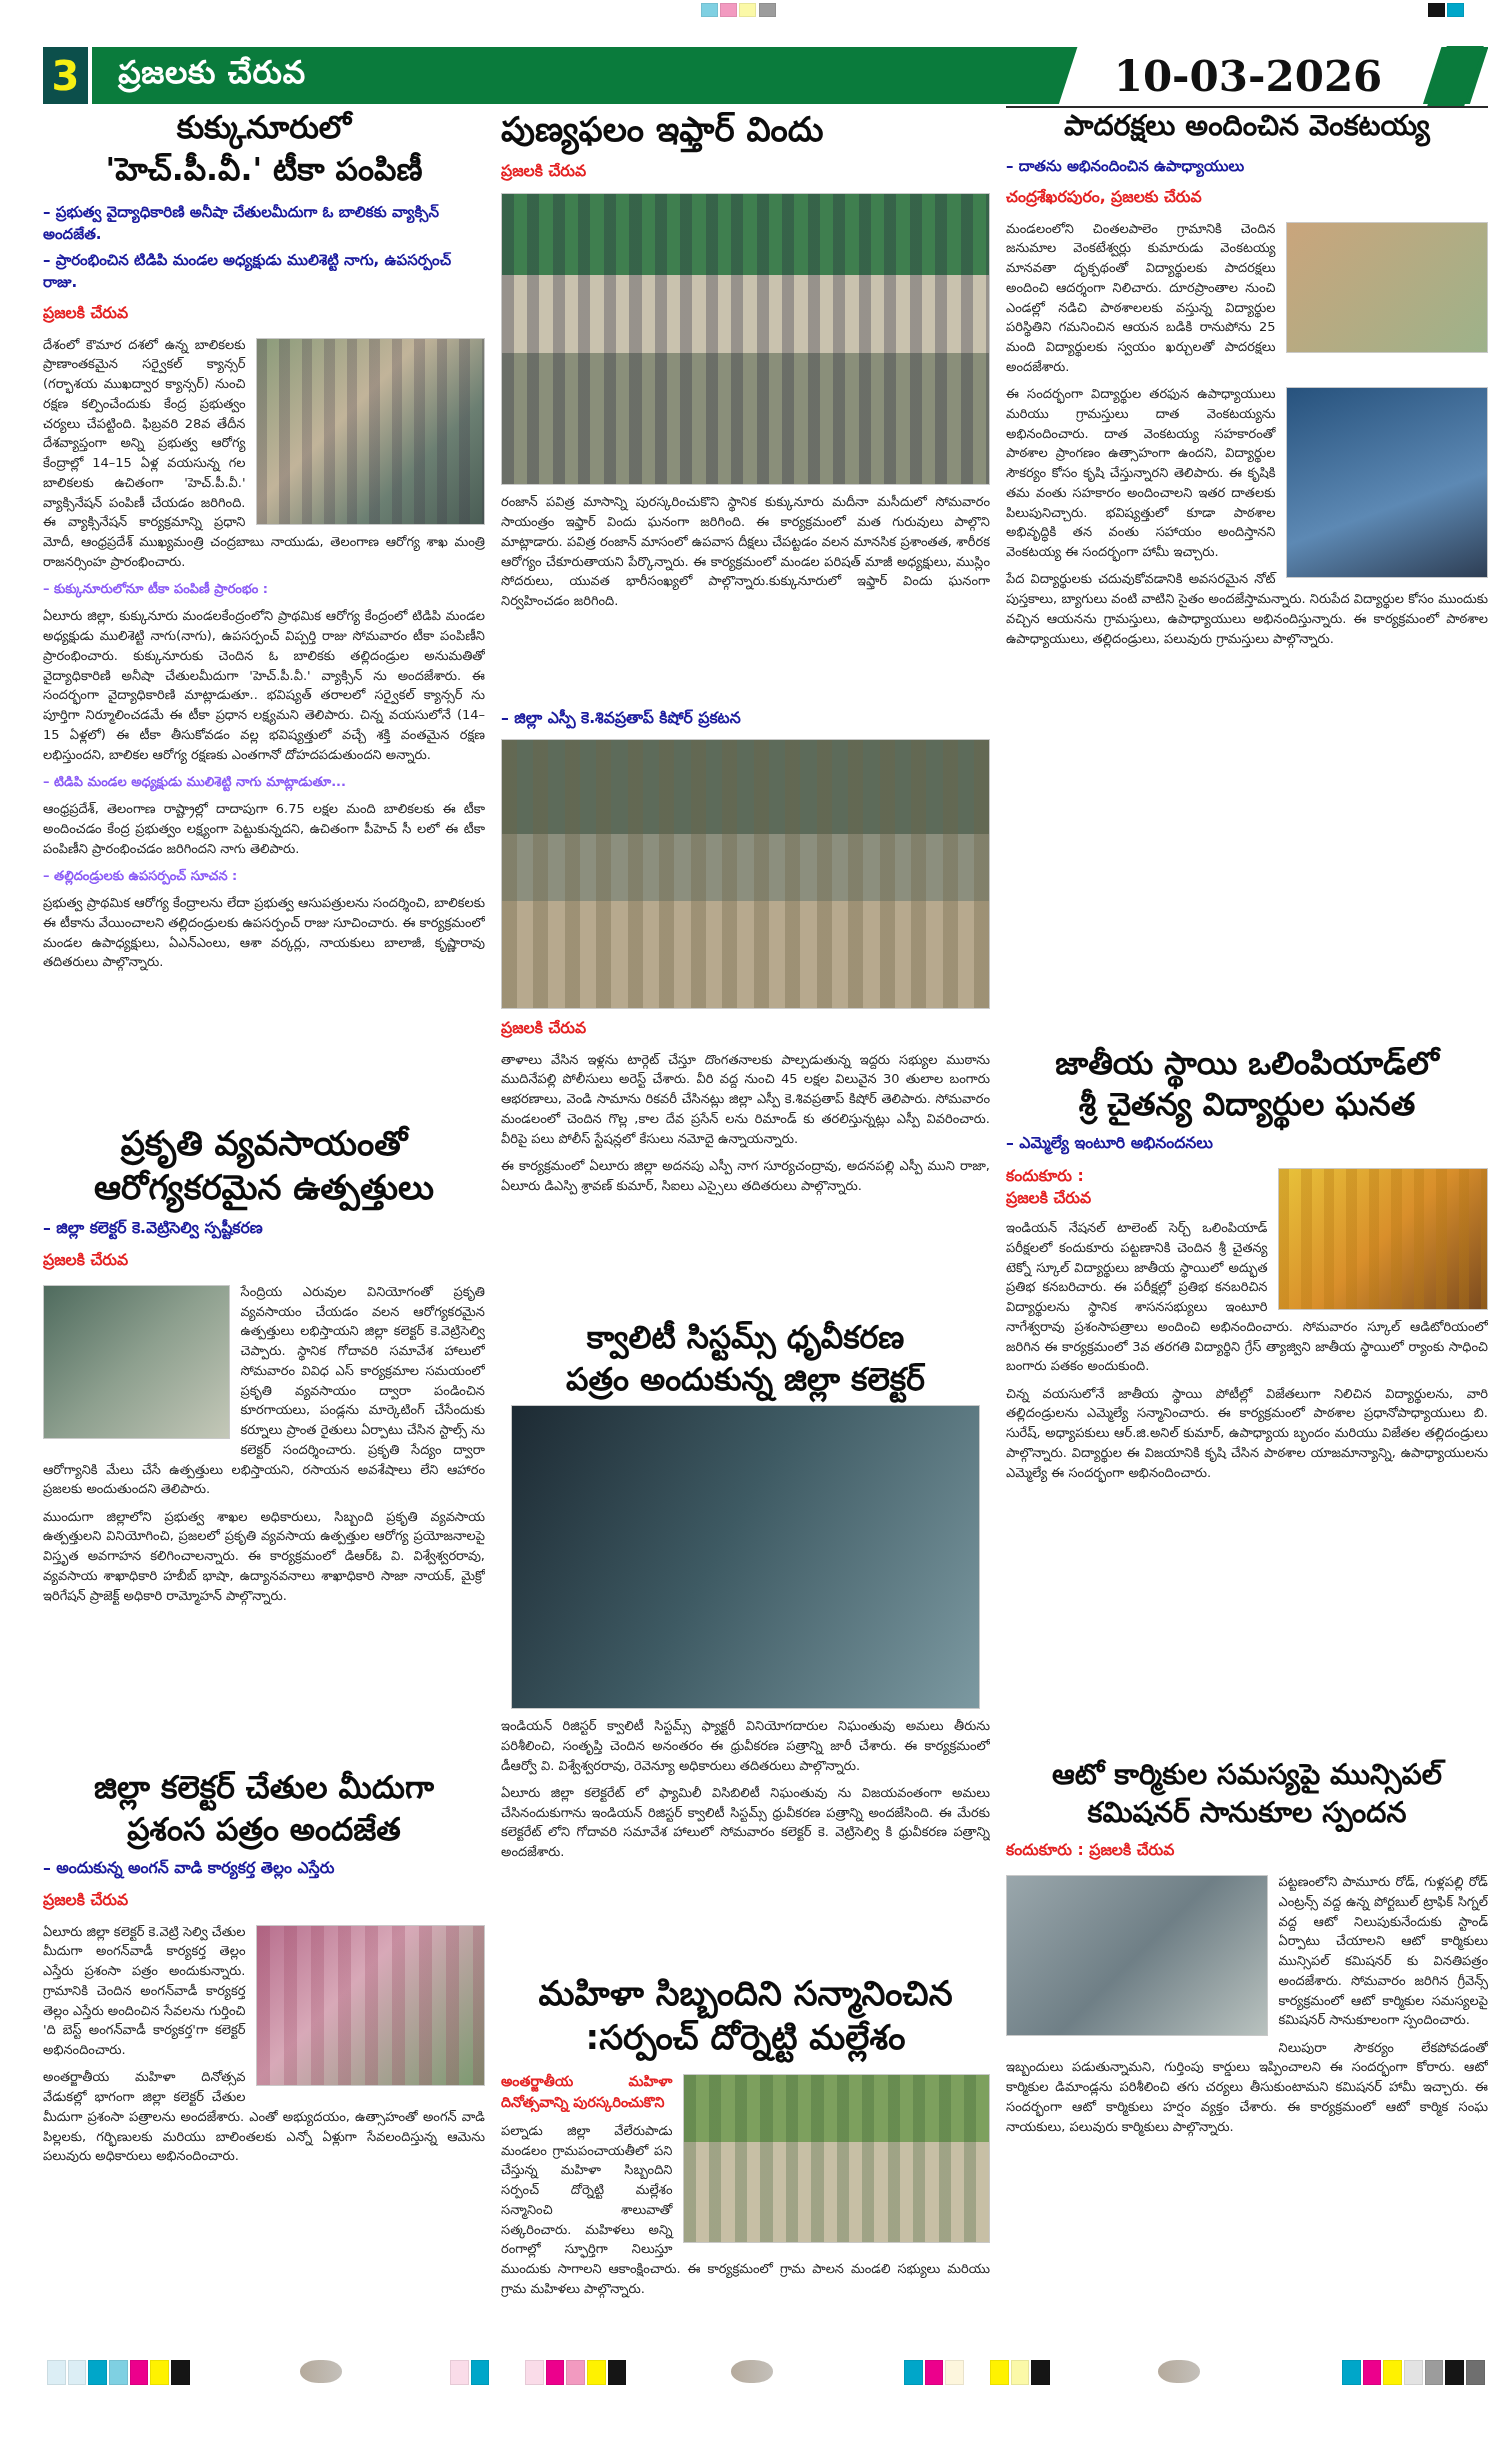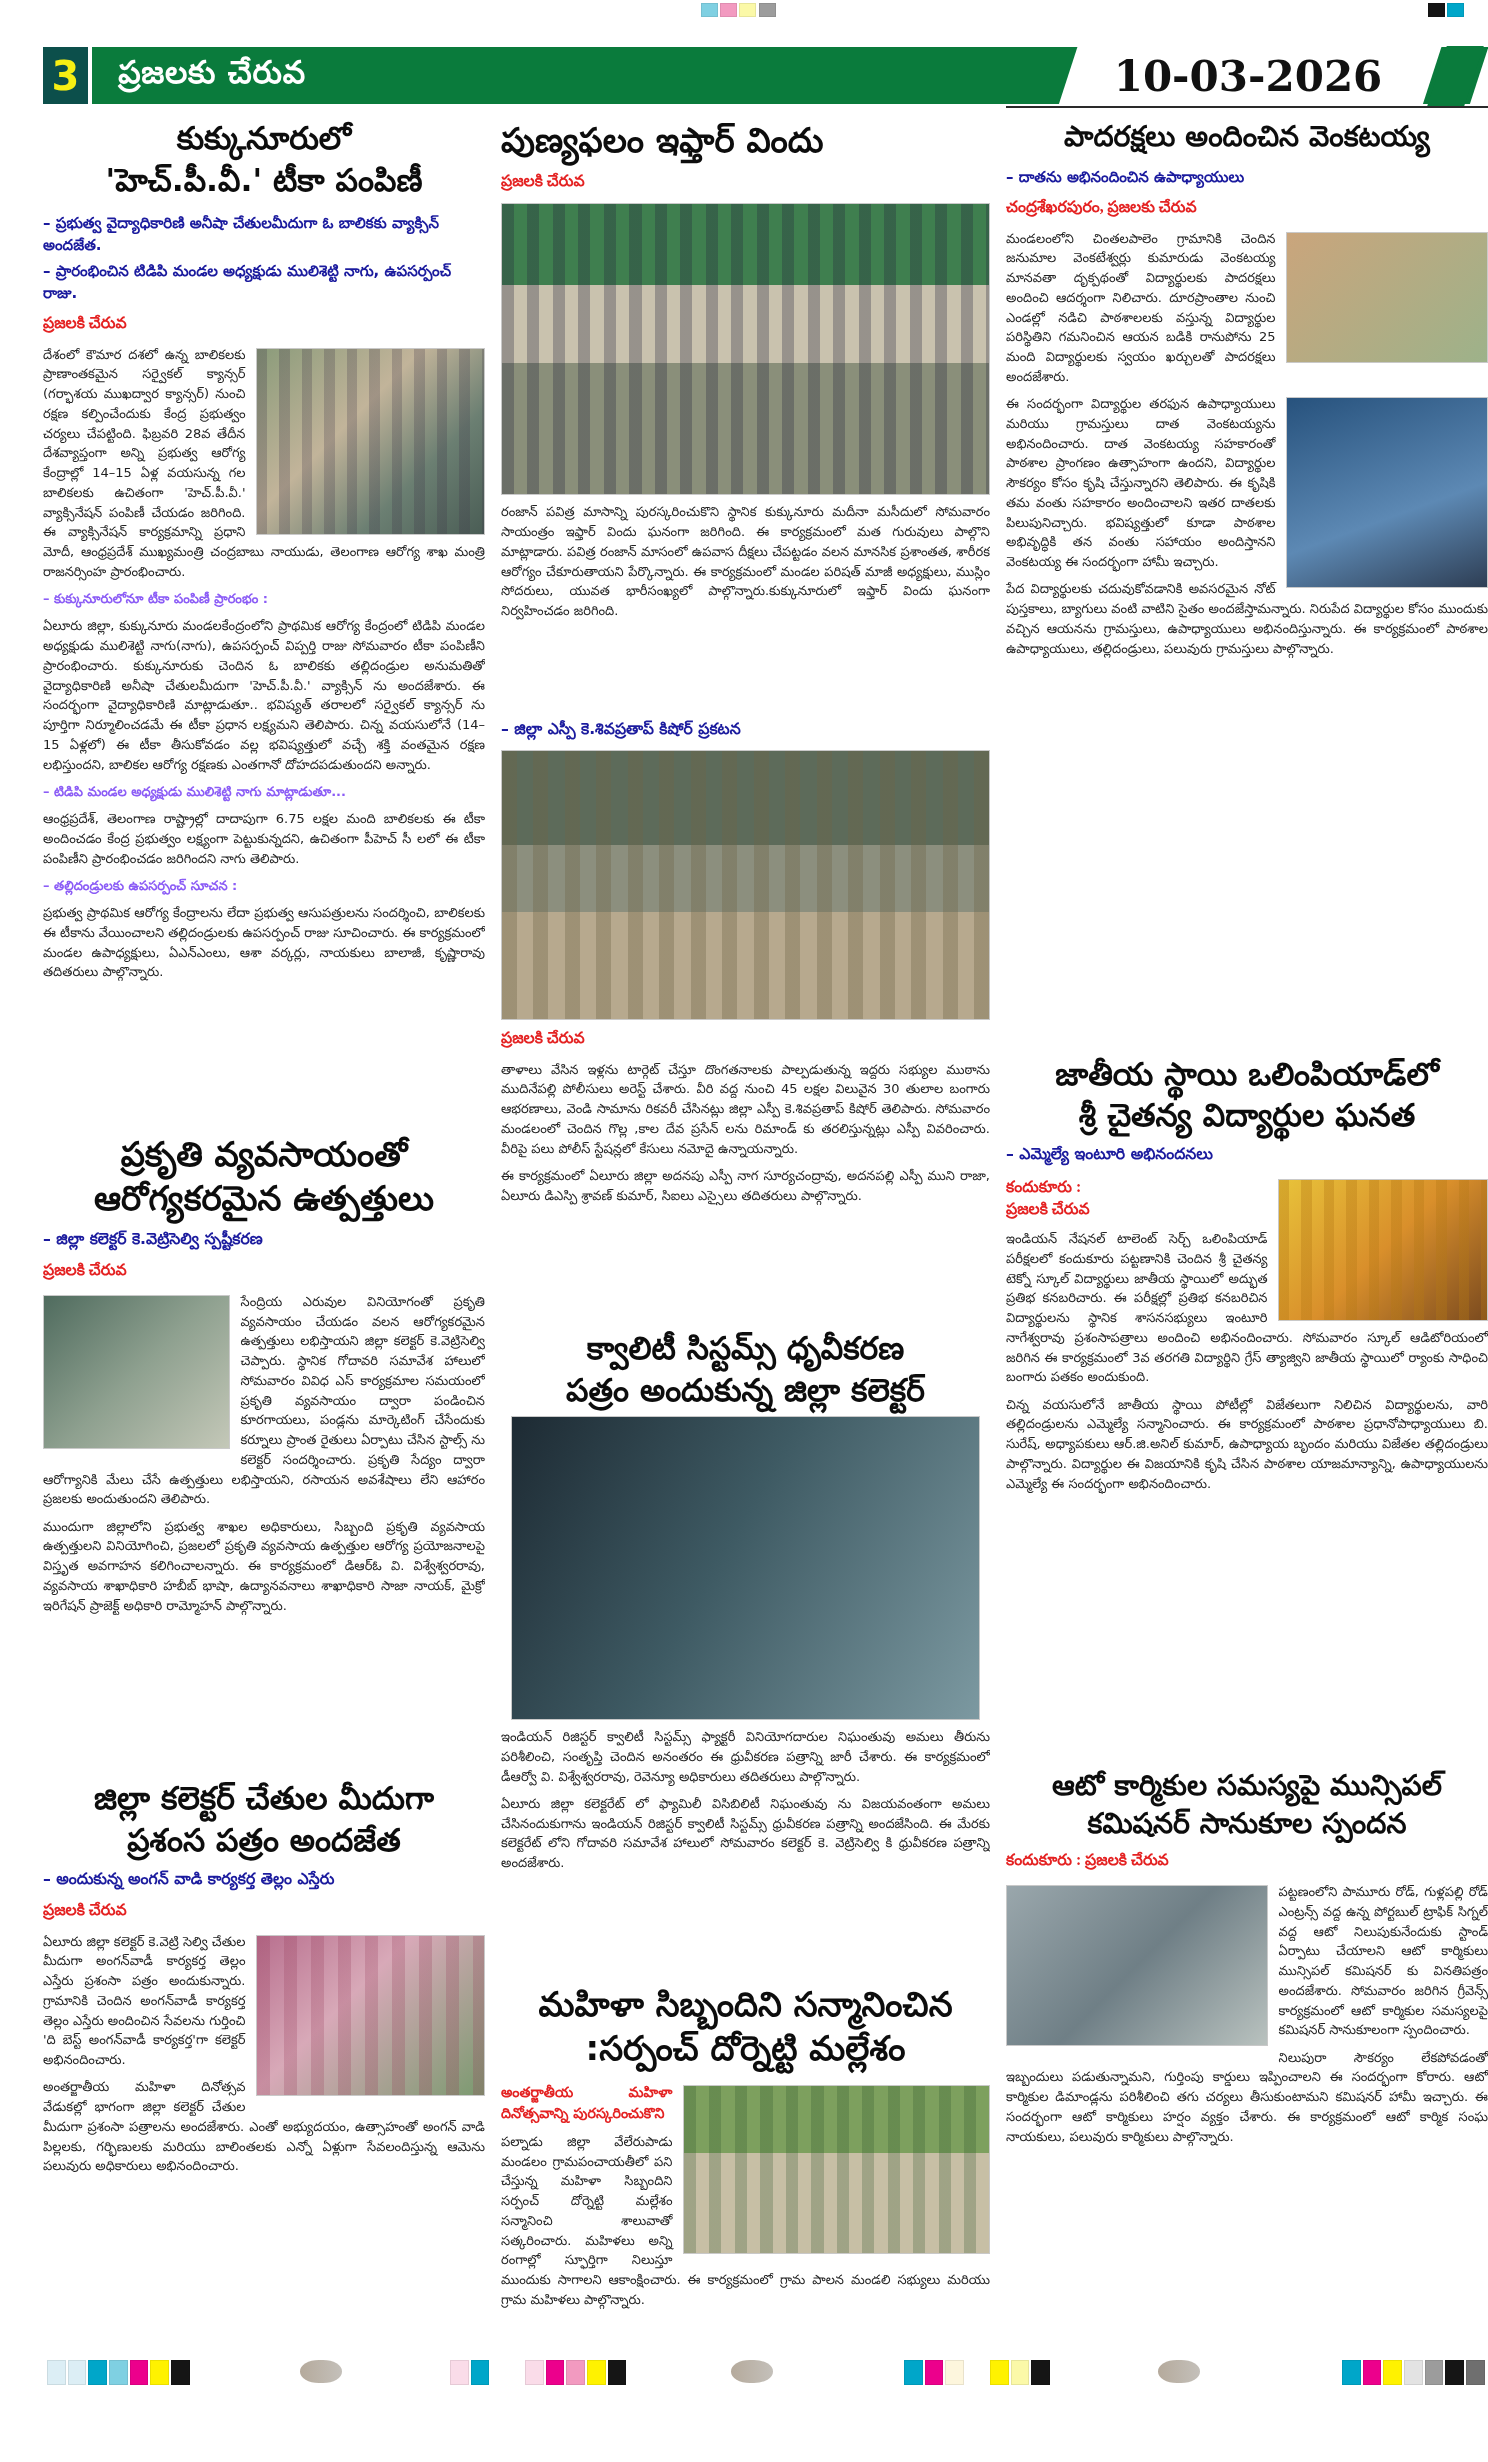--- a/index.html
+++ b/index.html
@@ -24,35 +24,35 @@
       color:#ffffff;font-size:31.5px;font-weight:bold;display:flex;align-items:center;justify-content:center;letter-spacing:0.7px;}
   .hdr-bar{position:absolute;left:325px;top:47px;width:1163px;height:57px;background:#0a7b3c;}
   .skew{position:absolute;top:46px;height:60px;transform:skewX(-18deg);}
   .skew.white{background:#fff;}
   .skew.green{background:#0a7b3c;}
   .hdr-date{position:absolute;left:1072px;top:46px;width:352px;height:60px;display:flex;align-items:center;justify-content:center;
       font-family:"DejaVu Serif","Liberation Serif",serif;font-weight:bold;font-size:42px;color:#111;}
   .hdr-rule{position:absolute;left:1006px;top:106px;width:482px;height:2.2px;background:#2a2a2a;}
 
   
-  .col{position:absolute;top:118px;height:2246px;overflow:hidden;}
+  .col{position:absolute;top:107px;height:2246px;overflow:hidden;}
   .col1{left:43px;width:442px;}
   .col2{left:501px;width:489px;}
   .col3{left:1006px;width:482px;}
   .art{margin-bottom:16.5px;overflow:hidden;}
 
   .hl{font-weight:800;color:#0d0d0d;text-align:center;line-height:1.32;}
   .hl-xl{font-size:39px;}
   .hl-lg{font-size:34px;}
   .hl-md{font-size:31.5px;}
   .hl-sm{font-size:28.5px;}
   .bullets{color:#1b1b9e;font-weight:bold;font-size:15px;line-height:1.5;margin:10.5px 0 4.5px 0;}
   .bullets div{margin-bottom:3px;}
   .byline{color:#1b1b9e;font-weight:bold;font-size:15.7px;margin:7.5px 0;}
-  .dateline{color:#e42222;font-weight:bold;font-size:15.7px;margin:9px 0;font-family:Liberation Serif, serif;}
+  .dateline{color:#e42222;font-weight:bold;font-size:15.7px;margin:9px 0;}
   .dateline.two{line-height:1.4;}
   .lead-red{color:#e42222;font-weight:bold;font-size:14.2px;line-height:1.5;}
   .body{font-size:13px;line-height:1.52;text-align:justify;color:#222;}
   .body p{margin:0 0 7.5px 0;}
   .sub{color:#8b5cf6;font-weight:bold;}
 
   
   .ph{border:0.7px solid #c9c9c9;box-sizing:border-box;}
   .fr{float:right;margin:3px 0 6px 10.5px;}
   .fl{float:left;margin:3px 10.5px 6px 0;}

